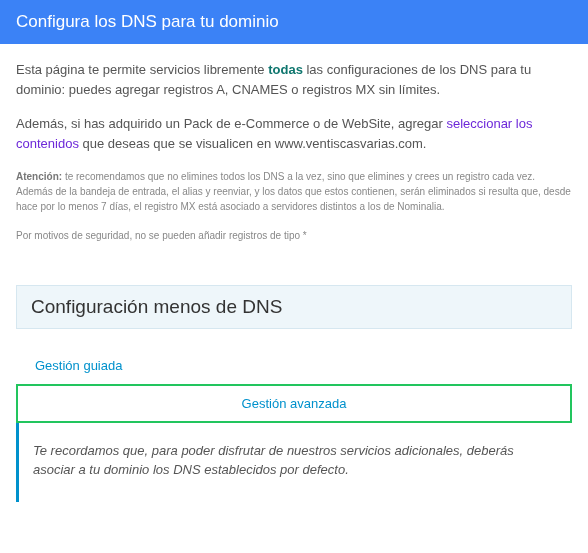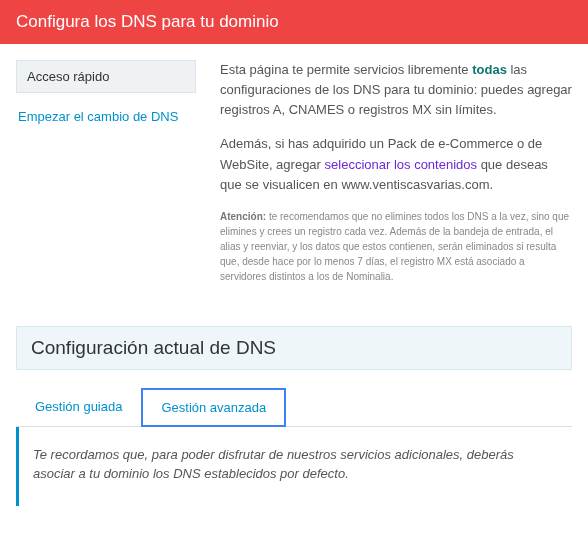--- a/index.html
+++ b/index.html
@@ -1,71 +1,68 @@
 <!DOCTYPE html>
 <html><head>
   <meta charset="utf-8">
   <style>
     * { box-sizing: border-box; margin: 0; padding: 0; }
     body { font-family: Arial, Helvetica, sans-serif; font-size: 13px; color: #555; width: 588px; background: #fff; }
-    .header-bar { background: #ef4444; color: #fff; padding: 12px 16px; font-size: 17px; font-weight: 400; }
+    .header-bar { background: #3b82f6; color: #fff; padding: 12px 16px; font-size: 17px; font-weight: 400; }
     .content-wrap { padding: 16px; }
     .top-section { display: flex; gap: 24px; }
     .sidebar { width: 180px; flex-shrink: 0; }
     .sidebar-header { background: #eef2f4; border: 1px solid #dde3e7; padding: 8px 10px; font-size: 13px; color: #333; }
     .sidebar-link { display: block; padding: 16px 2px 8px 2px; color: #0091cc; text-decoration: none; font-size: 13px; }
     .main-text { flex: 1; color: #555; line-height: 1.55; }
     .main-text p { margin-bottom: 14px; }
     .main-text strong { color: #0f766e; }
     .link-text { color: #6d28d9; }
     .small-note { font-size: 10px; color: #888; line-height: 1.5; }
     .small-note strong { color: #777; }
 
     .section-title-bar { background: #eef6fa; border: 1px solid #d6e7f0; padding: 10px 14px; margin-top: 28px; font-size: 19px; color: #333; font-weight: 400; }
 
-    .tabs-row { display: flex; border-bottom: 1px solid #ddd; margin-top: 18px; }
+    .tabs-row { display: flex; border-bottom: 1px solid #ddd; margin-top: 18px; flex-direction: column; }
     .tab { padding: 10px 18px; color: #0091cc; font-size: 13px; cursor: pointer; background: #fff; }
-    .tab.active-highlight { border: 2px solid #3b82f6; margin-bottom: -1px; }
+    .tab.active-highlight { border: 2px solid #22c55e; margin-bottom: -1px; text-align: center; }
     .tab.plain { border: 1px solid transparent; }
 
     .tab-panel { border-left: 3px solid #0091cc; padding: 18px 14px 4px 14px; margin-top: 0; }
     .tab-panel p.reminder { color: #555; line-height: 1.5; margin-bottom: 18px; font-size: 13px; font-style: italic; }
   </style>
 </head>
 <body>
 
 <div class="header-bar">
   <span>Configura los DNS para tu dominio</span>
 </div>
 
 <div class="content-wrap">
 
   <div class="top-section">
 
-    <div class="sidebar">
-      <div class="sidebar-header">Acceso rápido</div>
-      <a href="#" class="sidebar-link">Empezar el cambio de DNS</a>
-    </div>
 
     <div class="main-text">
       <p>
         <span>Esta página te permite servicios libremente </span><strong>todas</strong><span> las configuraciones de los DNS para tu dominio: puedes agregar registros A, CNAMES o registros MX sin límites.</span>
       </p>
       <p>
         <span>Además, si has adquirido un Pack de e-Commerce o de WebSite, agregar </span><span class="link-text">seleccionar los contenidos</span><span> que deseas que se visualicen en www.ventiscasvarias.com.</span>
       </p>
       <p class="small-note">
         <strong>Atención:</strong><span> te recomendamos que no elimines todos los DNS a la vez, sino que elimines y crees un registro cada vez. Además de la bandeja de entrada, el alias y reenviar, y los datos que estos contienen, serán eliminados si resulta que, desde hace por lo menos 7 días, el registro MX está asociado a servidores distintos a los de Nominalia.</span>
       </p>
+      <p class="small-note">Por motivos de seguridad, no se pueden añadir registros de tipo *</p>
     </div>
 
   </div>
 
   <div class="section-title-bar">
-    <span>Configuración actual de DNS</span>
+    <span>Configuración menos de DNS</span>
   </div>
 
   <div class="tabs-row">
     <div class="tab plain">Gestión guiada</div>
     <div class="tab active-highlight">Gestión avanzada</div>
   </div>
 
   <div class="tab-panel">
     <p class="reminder">Te recordamos que, para poder disfrutar de nuestros servicios adicionales, deberás asociar a tu dominio los DNS establecidos por defecto.</p>
 

